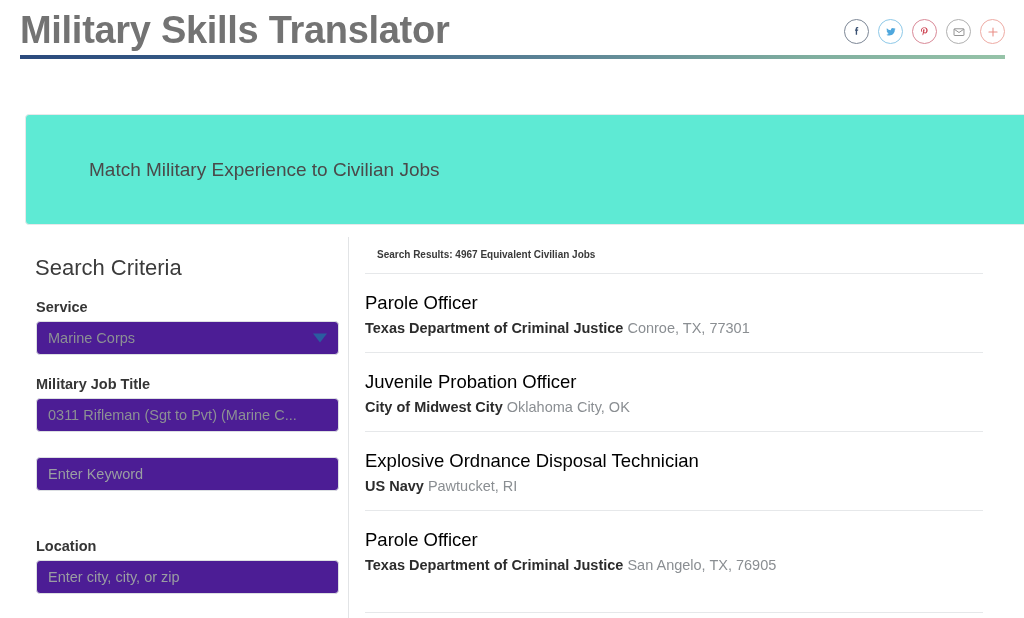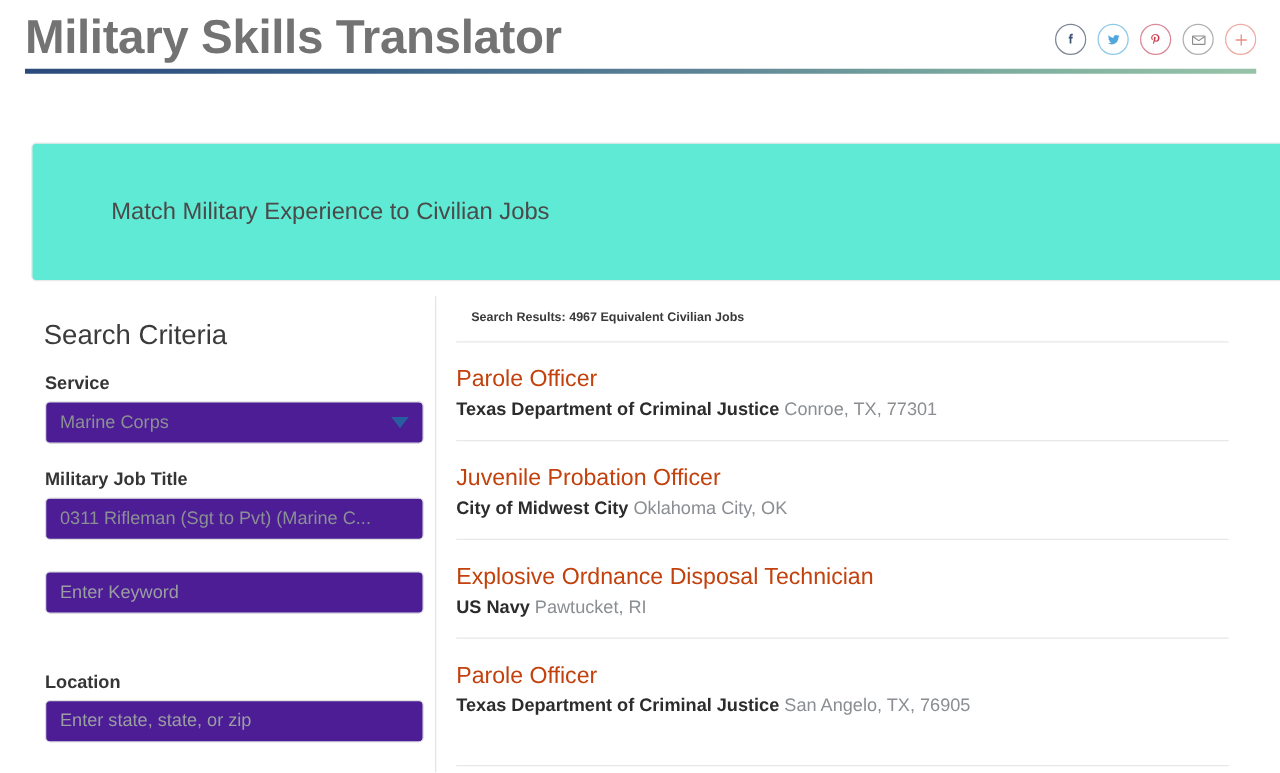--- a/index.html
+++ b/index.html
@@ -202,21 +202,21 @@
     width: 618px;
   }
 
   .result-item {
     border-top: 1px solid #e6e8ea;
     padding: 18px 0 14px 0;
   }
 
   .result-title {
     font-size: 18.5px;
-    color: #c2410c;
+    color: #000000;
     margin-bottom: 5px;
     display: block;
     cursor: pointer;
     white-space: nowrap;
   }
 
   .result-meta {
     font-size: 14.5px;
     white-space: nowrap;
     line-height: 1.3;
@@ -322,21 +322,21 @@
 
     <div class="field-group" id="group-keyword">
       <div class="field-box">
         <span>Enter Keyword</span>
       </div>
     </div>
 
     <div class="field-group" id="group-location">
       <span class="field-label">Location</span>
       <div class="field-box">
-        <span>Enter state, state, or zip</span>
+        <span>Enter city, city, or zip</span>
       </div>
     </div>
 
   </div>
 
   <div id="column-divider"></div>
 
   <div id="results">
     <div id="results-heading">Search Results: 4967 Equivalent Civilian Jobs</div>
     <div id="results-list">

